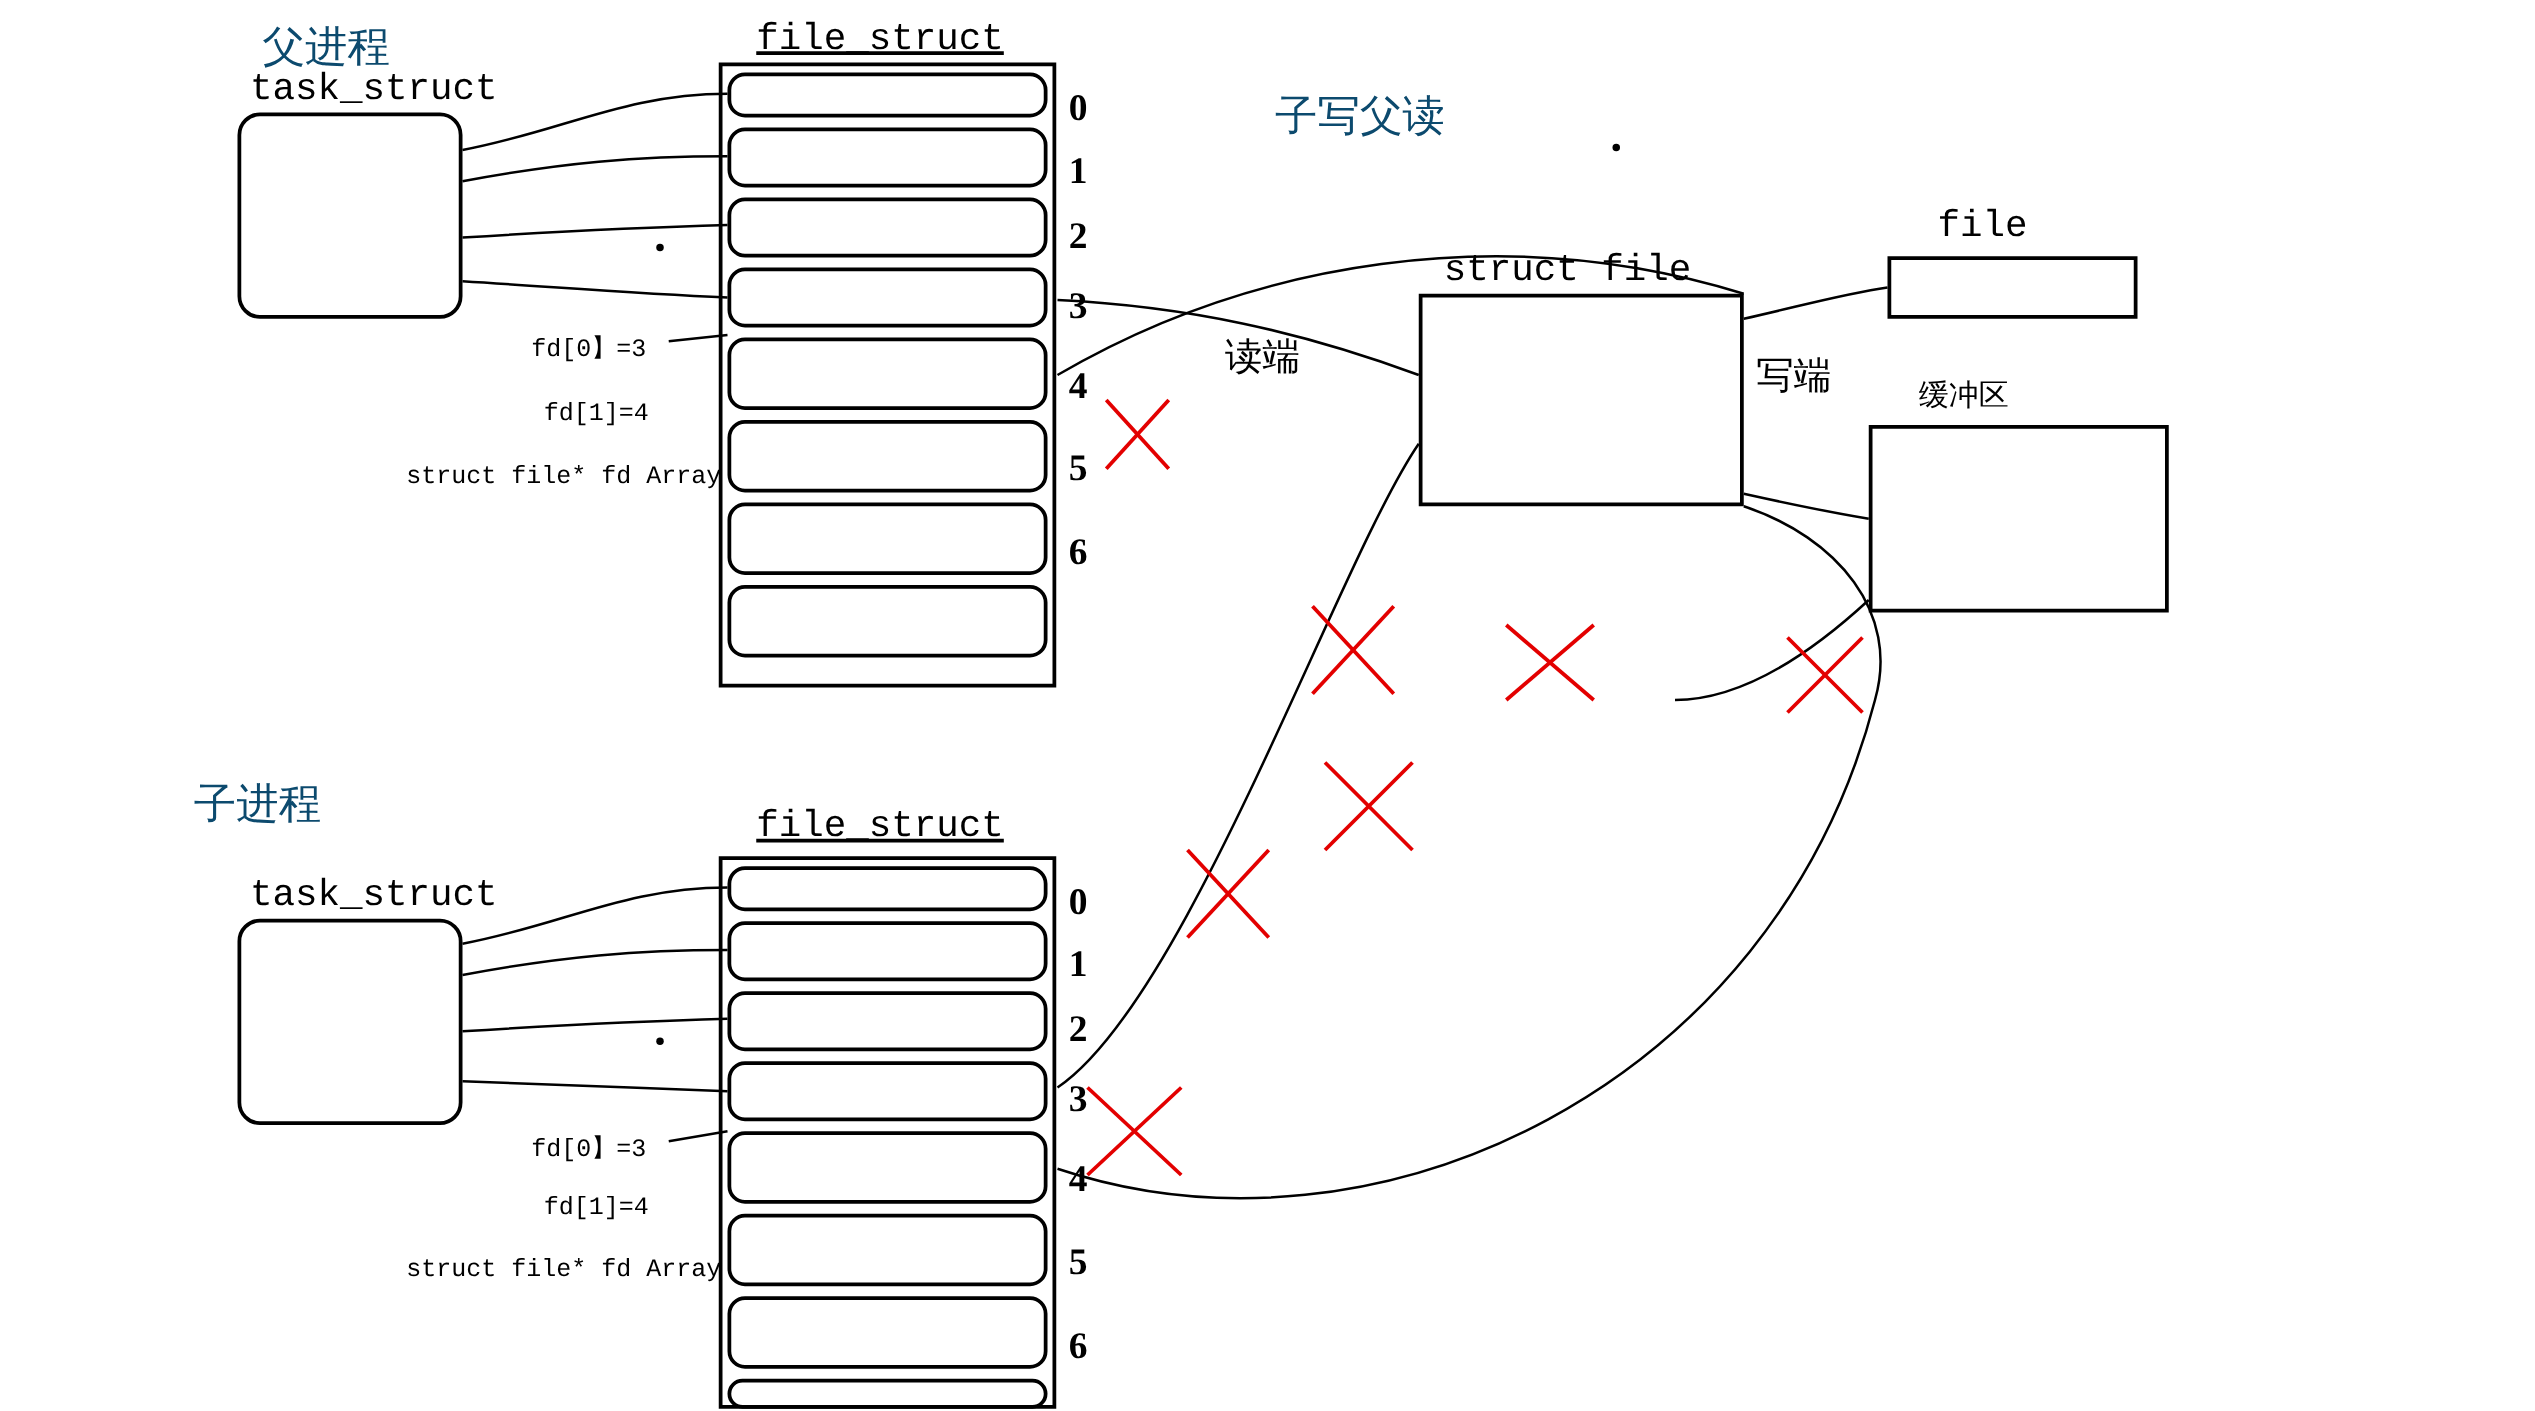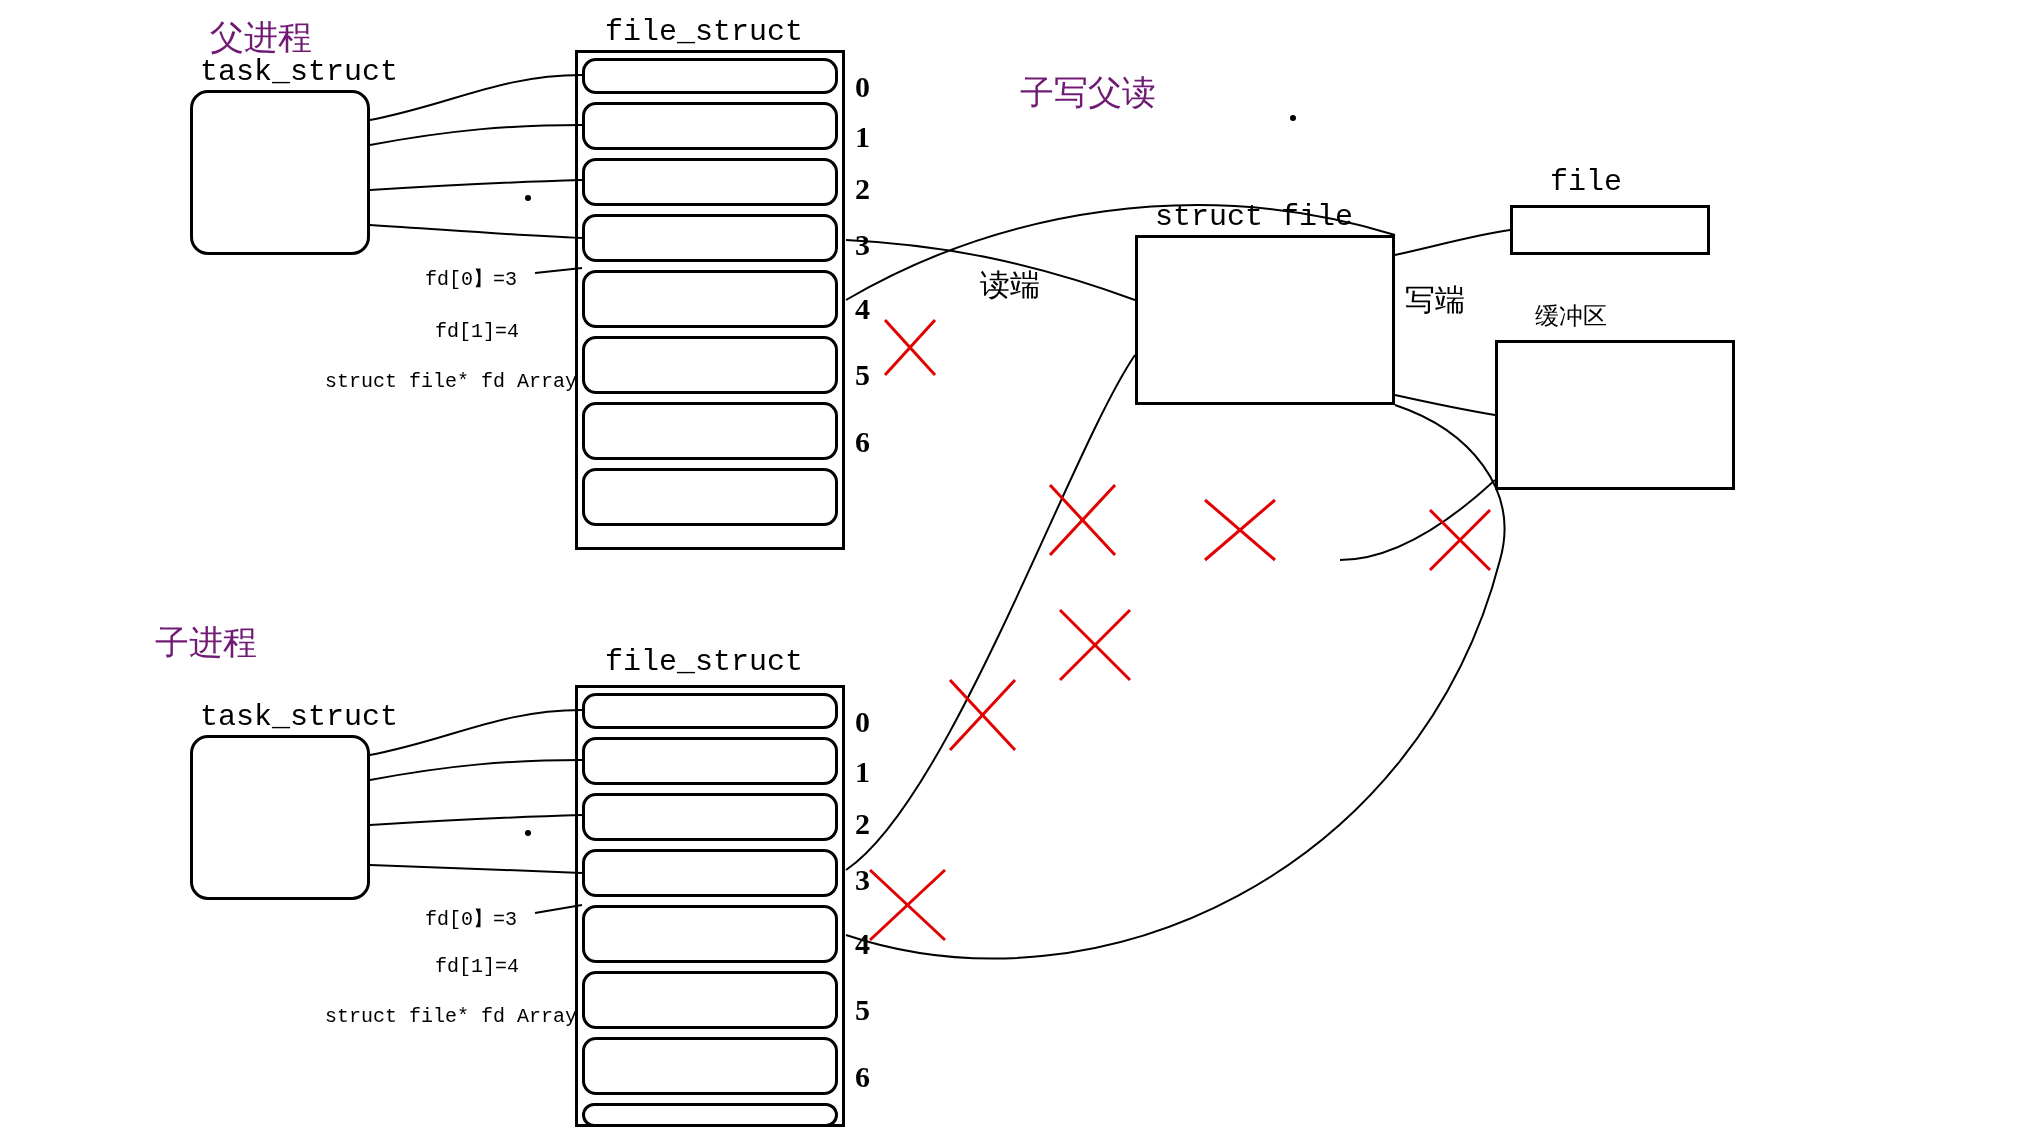--- a/index.html
+++ b/index.html
@@ -10,23 +10,23 @@
       background: white;
       font-family: "Courier New", monospace;
       overflow: hidden;
     }
     .label {
       position: absolute;
       font-size: 28px;
       color: black;
       white-space: nowrap;
     }
-    .label-red { color: #701a75; }
+    .label-red { color: #0c4a6e; }
     .label-small { font-size: 20px; }
-    .label-underline { }
+    .label-underline { text-decoration: underline; }
     .box {
       position: absolute;
       border: 3px solid black;
       background: white;
     }
     .box-rounded { border-radius: 18px; }
     .fd-slot {
       position: absolute;
       border: 3px solid black;
       border-radius: 14px;

